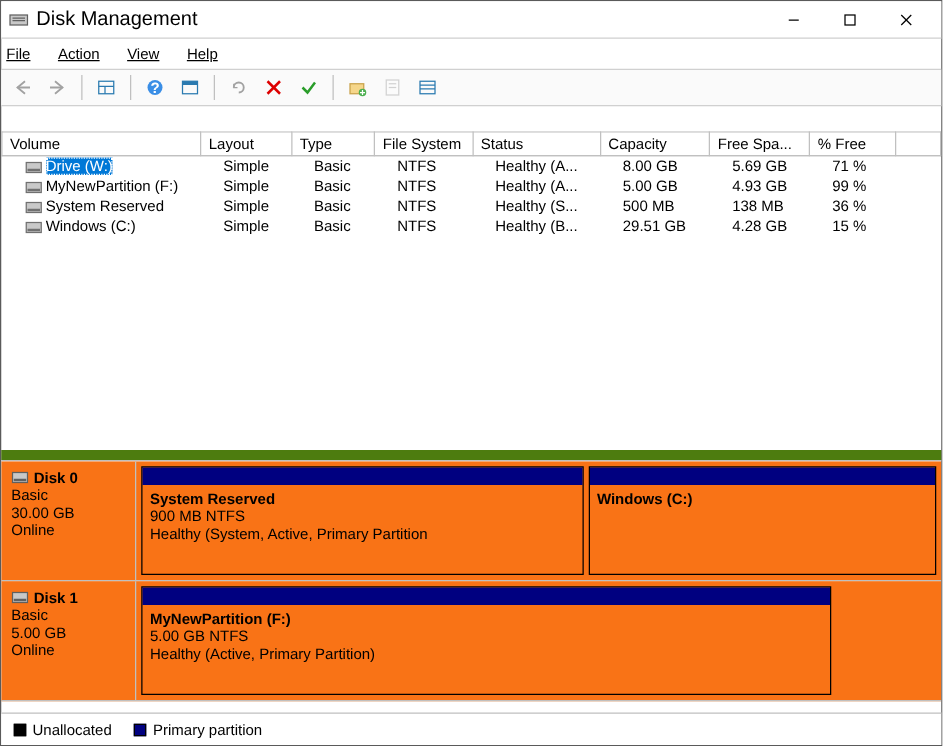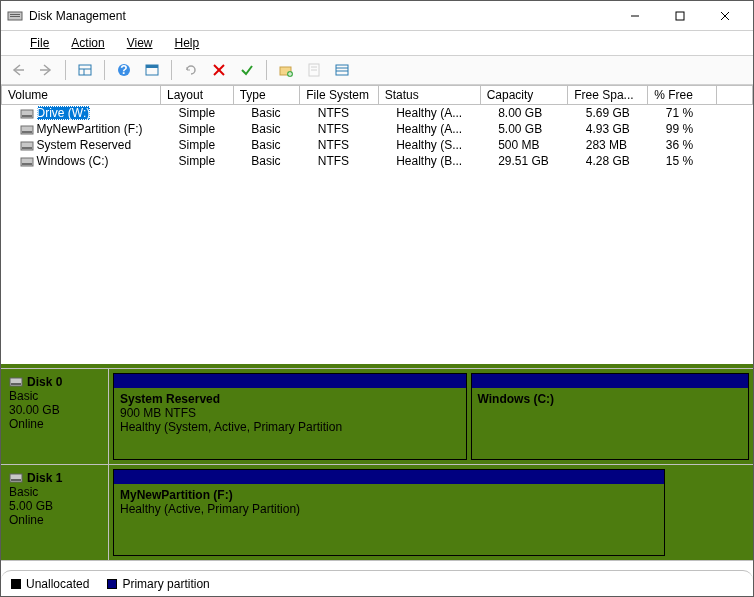--- a/index.html
+++ b/index.html
@@ -6,66 +6,66 @@
   html, body { margin: 0; padding: 0; background: #f0f0f0; }
   .window {
     width: 754px; height: 597px; background: #fff; border: 1px solid #5a5a5a;
     display: flex; flex-direction: column; position: relative;
   }
   .titlebar {
     height: 30px; display: flex; align-items: center; padding: 0 6px;
     background: #fff; border-bottom: 1px solid #d0d0d0;
   }
   .titlebar .app-icon { width: 16px; height: 16px; margin-right: 6px; }
-  .titlebar .title { flex: 1; font-size: 12px; }
+  .titlebar .title { flex: 1; font-size: 16px; }
   .win-btns { display: flex; }
   .win-btn { width: 45px; height: 28px; display: flex; align-items: center; justify-content: center; }
-  .menubar { display: flex; gap: 14px; padding: 3px 25px; border-bottom: 1px solid #d0d0d0; }
+  .menubar { display: flex; gap: 14px; padding: 3px 0; border-bottom: 1px solid #d0d0d0; }
   .menubar span { padding: 2px 2px; }
   .menubar .ul { text-decoration: underline; text-underline-offset: 1px; }
   .toolbar {
     display: flex; gap: 6px; align-items: center; padding: 3px 6px;
     border-bottom: 1px solid #d0d0d0; background: #fafafa;
   }
   .tbtn { width: 22px; height: 22px; display: flex; align-items: center; justify-content: center;
           border: 1px solid transparent; }
   .tbtn.disabled svg { opacity: 0.35; }
   .tsep { width: 1px; height: 20px; background: #c0c0c0; margin: 0 2px; }
   .content { flex: 1; display: flex; flex-direction: column; min-height: 0; }
   .volumes {
-    flex: 1; overflow: auto; border-bottom: 4px solid #4d7c0f;
+    flex: 1; overflow: auto; border-bottom: 8px solid #4d7c0f; margin-top: 20px;
   }
   table.vol { width: 100%; border-collapse: collapse; }
   table.vol th {
     text-align: left; font-weight: normal; background: #fff;
     border: 1px solid #c0c0c0; padding: 2px 6px; white-space: nowrap;
   }
   table.vol td { padding: 1px 18px; white-space: nowrap; }
   .vol-icon { display: inline-block; width: 14px; height: 12px; margin-right: 3px; vertical-align: middle; }
   tr.selrow td:first-child span.label { background: #0078d7; color: #fff; outline: 1px dotted #fff; outline-offset: -1px; }
   .disks {
     height: 202px; display: flex; border-top: 1px solid #c0c0c0; position: relative;
   }
   .disks-scroll { overflow-y: scroll; width: 100%; }
-  .disk-row { display: flex; border-bottom: 1px solid #c0c0c0; background: #4d7c0f; }
+  .disk-row { display: flex; border-bottom: 1px solid #c0c0c0; background: #f97316; }
   .disk-label {
     width: 108px; padding: 6px 8px; border-right: 1px solid #c0c0c0;
     display: flex; flex-direction: column;
   }
   .disk-label .dname { font-weight: bold; display: flex; align-items: center; gap: 4px; }
   .disk-parts { flex: 1; display: flex; gap: 4px; padding: 4px; }
   .part {
     border: 1px solid #000; flex-grow: 1; display: flex; flex-direction: column;
   }
   .part-header { height: 14px; background: #000080; }
   .part-body { padding: 4px 6px; }
   .part-body .pname { font-weight: bold; }
   .legend {
     height: 26px; border-top: 1px solid #c0c0c0; display: flex; align-items: center;
-    gap: 18px; padding: 0 10px; background: #fff; border-radius: 10px;
+    gap: 18px; padding: 0 10px; background: #fff;
   }
   .legend-item { display: flex; align-items: center; gap: 5px; }
   .sw { width: 10px; height: 10px; border: 1px solid #000; }
   th.filler { border-left: none; }
 </style>
 </head>
 <body>
 
 <div class="window">
 
@@ -229,21 +229,21 @@
             <tr>
               <td><span class="vol-icon"><svg width="14" height="12">
                     <rect x="1" y="2" width="12" height="8" fill="#c8c8c8" stroke="#707070"></rect>
                     <rect x="2" y="7" width="10" height="2" fill="#707070"></rect>
                   </svg></span><span class="label">System Reserved</span></td>
               <td>Simple</td>
               <td>Basic</td>
               <td>NTFS</td>
               <td>Healthy (S...</td>
               <td>500 MB</td>
-              <td>283 MB</td>
+              <td>138 MB</td>
               <td>36 %</td>
               <td></td>
             </tr>
             <tr>
               <td><span class="vol-icon"><svg width="14" height="12">
                     <rect x="1" y="2" width="12" height="8" fill="#c8c8c8" stroke="#707070"></rect>
                     <rect x="2" y="7" width="10" height="2" fill="#707070"></rect>
                   </svg></span><span class="label">Windows (C:)</span></td>
               <td>Simple</td>
               <td>Basic</td>
@@ -301,20 +301,21 @@
               </div>
               <div>Basic</div>
               <div>5.00 GB</div>
               <div>Online</div>
             </div>
             <div class="disk-parts" style="max-width: 560px;">
               <div class="part" style="flex-grow: 1;">
                 <div class="part-header"></div>
                 <div class="part-body">
                   <div class="pname">MyNewPartition  (F:)</div>
+                  <div>5.00 GB NTFS</div>
                   <div>Healthy (Active, Primary Partition)</div>
                 </div>
               </div>
             </div>
           </div>
         </div>
     </div>
 
     <div class="legend">
       <div class="legend-item">

